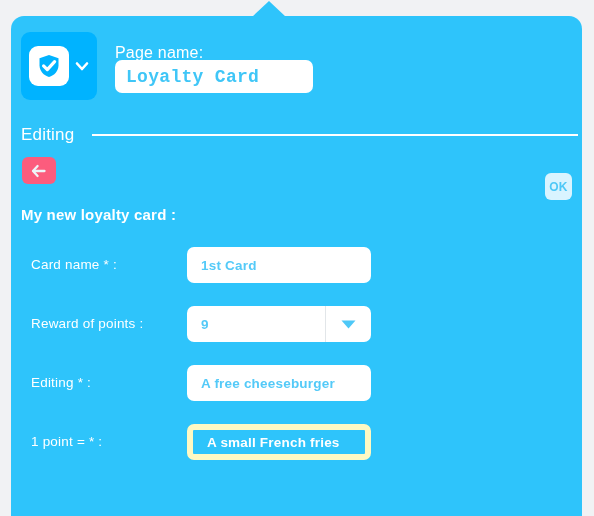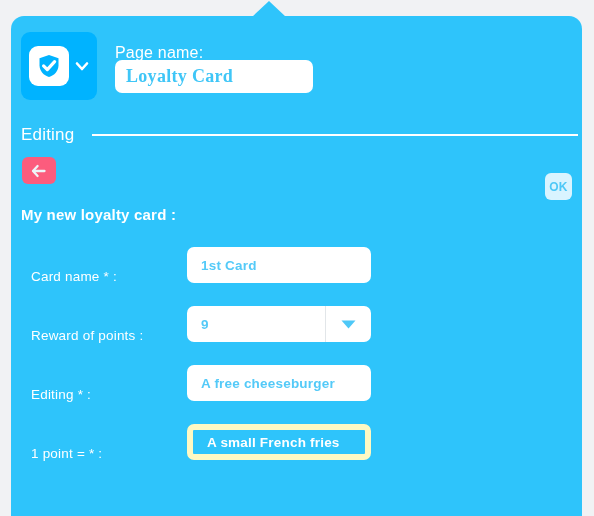--- a/index.html
+++ b/index.html
@@ -89,21 +89,21 @@
   .page-name-input {
     position: absolute;
     left: 104px;
     top: 44px;
     width: 198px;
     height: 33px;
     background: #ffffff;
     border: none;
     border-radius: 7px;
     color: #3fc6f7;
-    font-family: Liberation Serif, serif;
+    font-family: Liberation Mono, monospace;
     font-size: 18px;
     font-weight: bold;
     padding: 4px 11px;
     box-sizing: border-box;
     outline: none;
     letter-spacing: .3px;
   }
 
   
   .editing-row {
@@ -187,21 +187,20 @@
     height: 59px;
   }
   .field-label {
     position: absolute;
     left: 20px;
     top: 19px;
     color: #ffffff;
     font-size: 13.5px;
     letter-spacing: .2px;
     white-space: nowrap;
-    margin-top: 12px;
   }
   .field-control {
     position: absolute;
     left: 176px;
     top: 9px;
     width: 184px;
     height: 36px;
   }
   .text-input {
     width: 100%;

